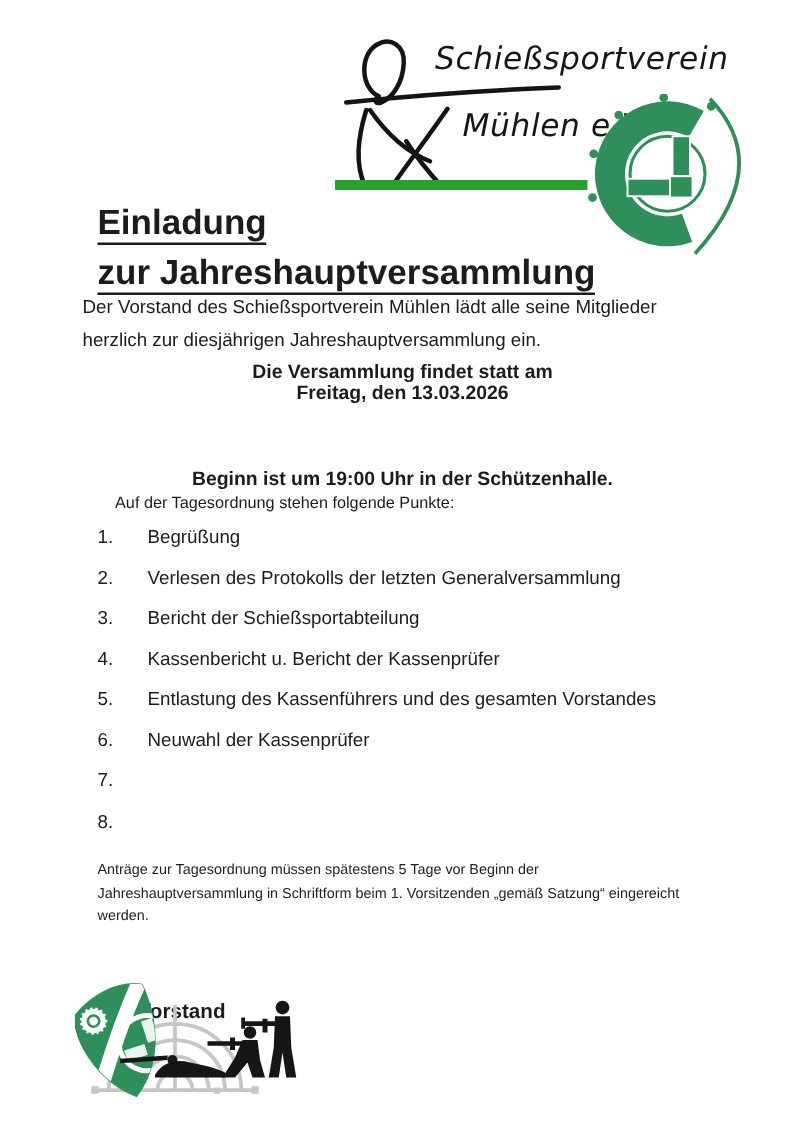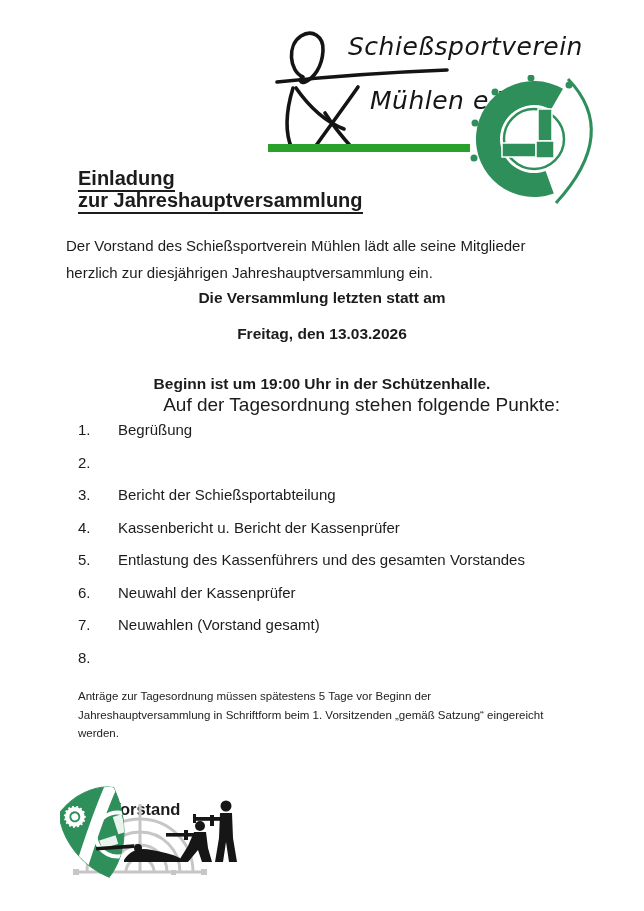--- a/index.html
+++ b/index.html
@@ -28,37 +28,36 @@
     font-size:25px;letter-spacing:0.5px;color:#161616;
   }
   #green-bar{
     left:268px;top:144px;width:202px;height:8px;
     background:#2aa12a;
   }
 
   
   .h1{
     left:78px;
-    font-size:20px;font-weight:bold;
+    font-size:28px;font-weight:bold;
     line-height:24px;
   }
   .h1 span{border-bottom:2px solid #1c1c1c;padding-bottom:1px;}
   #intro{
     left:66px;top:232px;width:496px;
     font-size:15px;line-height:27px;
   }
   .center-line{
     left:78px;width:488px;
     text-align:center;
     font-size:15.5px;font-weight:bold;
   }
   #agenda-intro{
-    left:72px;top:394px;width:488px;
-    font-size:19px;
-    text-align:right;
+    left:92px;top:394px;width:488px;
+    font-size:13px;
   }
   #agenda-list{left:78px;top:420px;width:500px;}
   .agenda-row{
     display:flex;height:32.5px;align-items:flex-start;
     font-size:15px;line-height:20px;
   }
   .agenda-num{width:40px;flex:0 0 40px;}
   #small-print{
     left:78px;top:687px;width:478px;
     font-size:11.5px;line-height:18.5px;color:#222;
@@ -109,59 +108,59 @@
       <circle cx="66" cy="64" r="30" fill="#ffffff" stroke="#2e8f5a" stroke-width="2.5"></circle>
       <rect x="70" y="34" width="14" height="32" fill="#2e8f5a" stroke="#ffffff" stroke-width="1.5"></rect>
       <rect x="34" y="68" width="34" height="14" fill="#2e8f5a" stroke="#ffffff" stroke-width="1.5"></rect>
       <rect x="68" y="66" width="18" height="17" fill="#2e8f5a" stroke="#ffffff" stroke-width="1.5"></rect>
     </g>
   </svg>
 
   <div class="abs h1" style="top:166px">
     <span>Einladung</span>
   </div>
-  <div class="abs h1" style="top:188px">
+  <div class="abs h1" style="top:206px">
     <span>zur Jahreshauptversammlung</span>
   </div>
 
   <div class="abs" id="intro">Der Vorstand des Schießsportverein Mühlen lädt alle seine Mitglieder herzlich zur diesjährigen Jahreshauptversammlung ein.</div>
 
-  <div class="abs center-line" style="top:289px">Die Versammlung letzten statt am</div>
-  <div class="abs center-line" style="top:325px">Freitag, den 13.03.2026</div>
+  <div class="abs center-line" style="top:289px">Die Versammlung findet statt am</div>
+  <div class="abs center-line" style="top:306px">Freitag, den 13.03.2026</div>
   <div class="abs center-line" style="top:375px">Beginn ist um 19:00 Uhr in der Schützenhalle.</div>
 
   <div class="abs" id="agenda-intro">Auf der Tagesordnung stehen folgende Punkte:</div>
 
   <div class="abs" id="agenda-list">
     <div class="agenda-row">
       <span class="agenda-num">1.</span>
       <span>Begrüßung</span>
     </div>
     <div class="agenda-row">
       <span class="agenda-num">2.</span>
+      <span>Verlesen des Protokolls der letzten Generalversammlung</span>
     </div>
     <div class="agenda-row">
       <span class="agenda-num">3.</span>
       <span>Bericht der Schießsportabteilung</span>
     </div>
     <div class="agenda-row">
       <span class="agenda-num">4.</span>
       <span>Kassenbericht u. Bericht der Kassenprüfer</span>
     </div>
     <div class="agenda-row">
       <span class="agenda-num">5.</span>
       <span>Entlastung des Kassenführers und des gesamten Vorstandes</span>
     </div>
     <div class="agenda-row">
       <span class="agenda-num">6.</span>
       <span>Neuwahl der Kassenprüfer</span>
     </div>
     <div class="agenda-row">
       <span class="agenda-num">7.</span>
-      <span>Neuwahlen (Vorstand gesamt)</span>
     </div>
     <div class="agenda-row">
       <span class="agenda-num">8.</span>
     </div>
   </div>
 
   <div class="abs" id="small-print">Anträge zur Tagesordnung müssen spätestens 5 Tage vor Beginn der Jahreshauptversammlung in Schriftform beim 1. Vorsitzenden „gemäß Satzung“ eingereicht werden.</div>
   <div class="abs" id="signature">Der Vorstand</div>
 
   <svg class="abs" style="left:60px;top:784px" width="240" height="112" viewBox="0 0 240 112">

